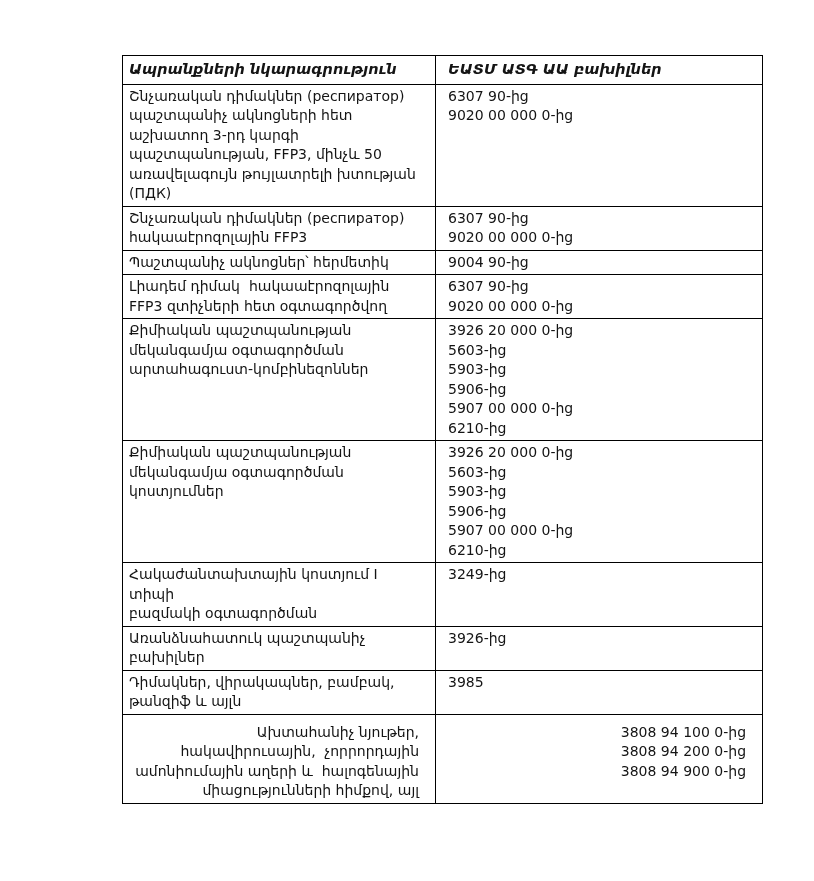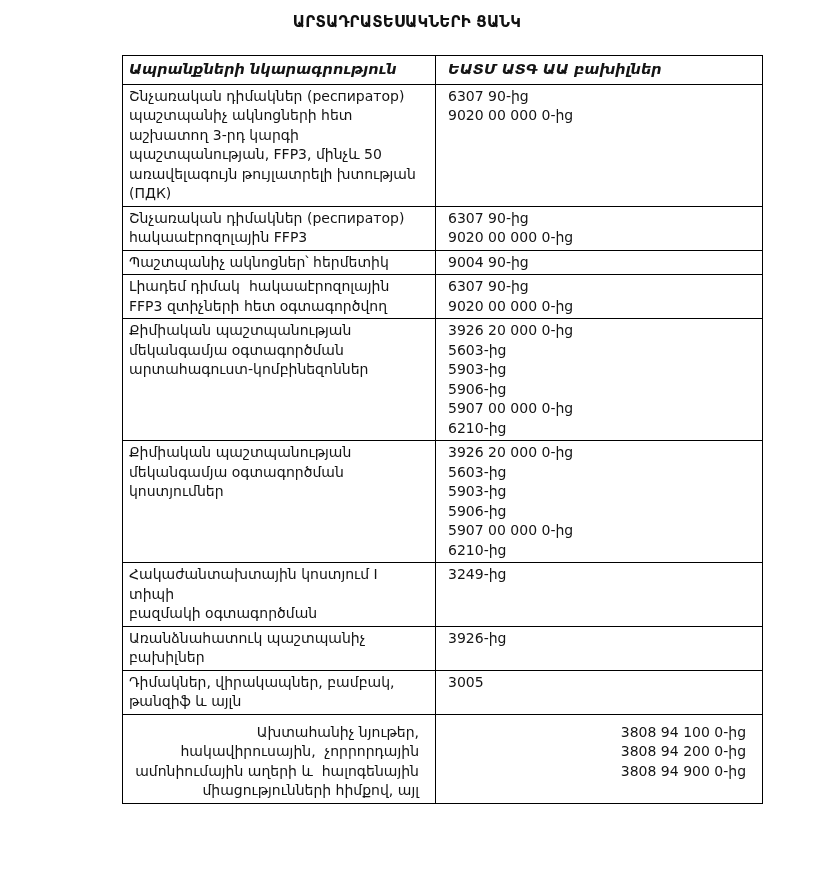--- a/index.html
+++ b/index.html
@@ -53,21 +53,20 @@
     padding-bottom: 4px;
   }
   tbody tr:nth-child(9) td { height: 30px; }
   tbody tr:nth-child(10) td { padding-top: 8px; text-align: right; }
   tbody tr:nth-child(11) td { height: 92px; }
 </style>
 </head>
 <body>
 
 <div class="page">
-  <div class="doc-title">ԱՐՏԱԴՐԱՏԵՍԱԿՆԵՐԻ ՑԱՆԿ</div>
 
   <table class="goods-table">
     <thead>
       <tr>
         <th class="col-desc">Ապրանքների նկարագրություն</th>
         <th class="col-code">ԵԱՏՄ ԱՏԳ ԱԱ բախիլներ</th>
       </tr>
     </thead>
     <tbody id="table-body">
         <tr>
@@ -123,21 +122,21 @@
 բազմակի օգտագործման</td>
     <td class="col-code">3249-ից</td>
   </tr>
         <tr>
     <td class="col-desc">Առանձնահատուկ պաշտպանիչ բախիլներ</td>
     <td class="col-code">3926-ից</td>
   </tr>
         <tr>
     <td class="col-desc">Դիմակներ, վիրակապներ, բամբակ,
 թանզիֆ և այլն</td>
-    <td class="col-code">3005</td>
+    <td class="col-code">3985</td>
   </tr>
         <tr>
     <td class="col-desc">Ախտահանիչ նյութեր,
 հակավիրուսային,  չորրորդային
 ամոնիումային աղերի և  հալոգենային
 միացությունների հիմքով, այլ</td>
     <td class="col-code">3808 94 100 0-ից
 3808 94 200 0-ից
 3808 94 900 0-ից</td>
   </tr>

